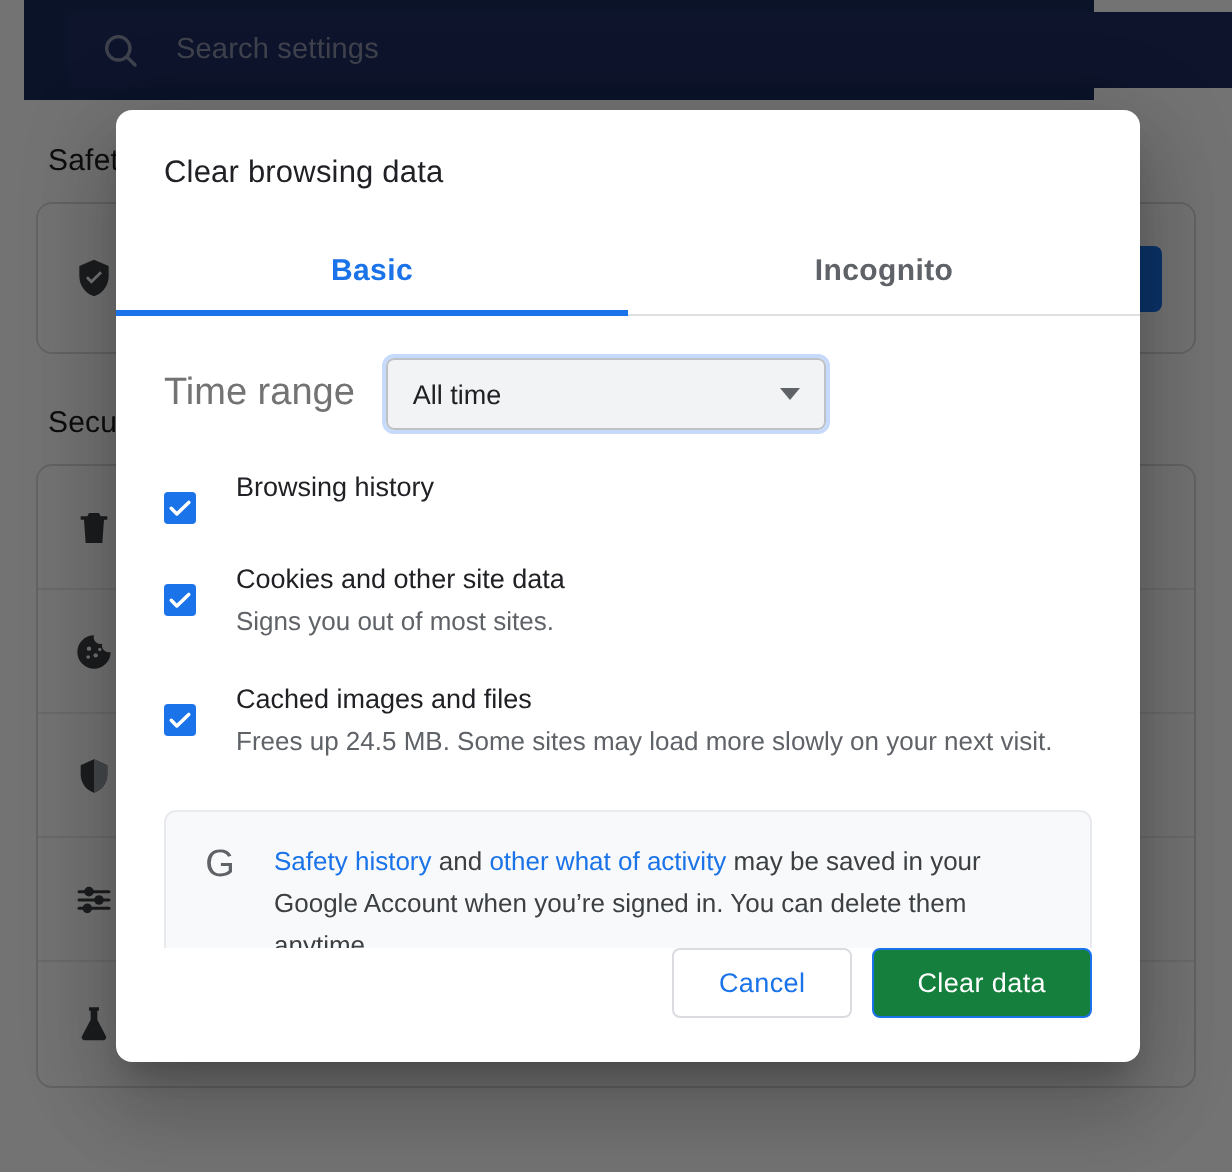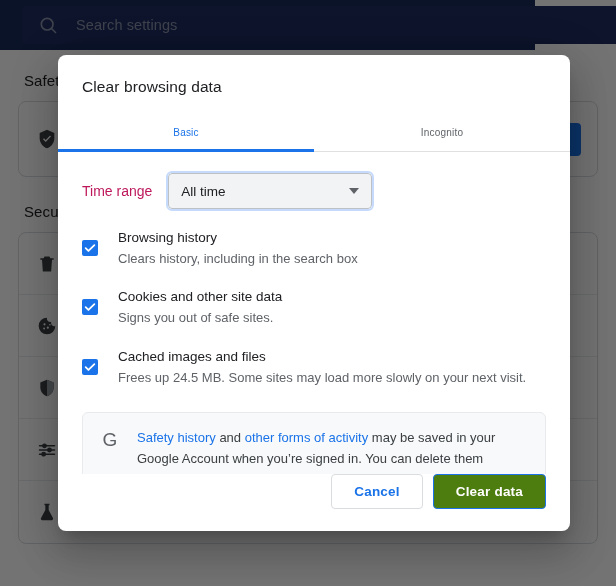--- a/index.html
+++ b/index.html
@@ -21,21 +21,21 @@
 
   
   .bg-page {
     position: absolute;
     inset: 0;
     background: #ffffff;
   }
 
   .topbar {
     position: absolute;
-    top: 0; left: 0;
+    top: 0; left: 12px;
     width: 535px;
     height: 50px;
     background: #1a2b5c;
   }
   .search-wrap {
     position: absolute;
     left: 22px; top: 6px;
     width: 700px; height: 38px;
     background: #1e2e60;
     border-radius: 4px;
@@ -144,22 +144,22 @@
 
   .tabs {
     display: flex;
     margin-top: 16px;
     border-bottom: 1px solid #e0e0e0;
     position: relative;
   }
   .tab {
     flex: 1 1 50%;
     text-align: center;
-    font-size: 10px;
-    font-weight: normal;
+    font-size: 15px;
+    font-weight: bold;
     color: #5f6368;
     padding: 13px 0 13px 0;
     cursor: pointer;
     letter-spacing: .2px;
     position: relative;
     background: none;
     border: none;
     font-family: "Liberation Sans", sans-serif;
   }
   .tab.active { color: #1a73e8; }
@@ -177,27 +177,27 @@
     overflow: hidden;
   }
 
   
   .timerange {
     display: flex;
     align-items: center;
     margin-top: 21px;
   }
   .tr-label {
-    font-size: 14px;
-    color: #be185d;
+    font-size: 19px;
+    color: #737373;
     margin-right: 16px;
   }
   .tr-select {
     position: relative;
-    width: 204px;
+    width: 220px;
     height: 36px;
     background: #f1f3f4;
     border: 1px solid #bdc1c6;
     border-radius: 4px;
     outline: 2px solid #c6dafc;
     display: flex;
     align-items: center;
     padding: 0 12px;
     cursor: pointer;
   }
@@ -284,33 +284,33 @@
     flex: 0 0 auto;
     display: flex;
     justify-content: flex-end;
     align-items: center;
     gap: 10px;
     padding: 0 24px 22px 24px;
   }
   .btn {
     font-family: "Liberation Sans", sans-serif;
     font-size: 13.5px;
-    font-weight: bold;
+    font-weight: normal;
     border-radius: 4px;
     padding: 9px 22px;
     cursor: pointer;
     letter-spacing: .2px;
   }
   .btn-cancel {
     background: #fff;
     color: #1a73e8;
     border: 1px solid #dadce0;
   }
   .btn-primary {
-    background: #4d7c0f;
+    background: #15803d;
     color: #fff;
     border: 1px solid #1a73e8;
   }
 </style>
 </head>
 <body>
 
 <div id="root">
 
   <div class="bg-page">
@@ -448,54 +448,53 @@
       <div class="opts">
 
         <div class="opt">
           <span class="cb">
             <svg viewBox="0 0 16 16" width="14" height="14">
                 <path d="M3 8.2l3.2 3.2L13 4.8" fill="none" stroke="#fff" stroke-width="2" stroke-linecap="round" stroke-linejoin="round"></path>
               </svg>
           </span>
           <span class="opt-txt">
             <div class="opt-title">Browsing history</div>
-            <div class="opt-sub">Clears history, including in the search box</div>
           </span>
         </div>
 
         <div class="opt">
           <span class="cb">
             <svg viewBox="0 0 16 16" width="14" height="14">
                 <path d="M3 8.2l3.2 3.2L13 4.8" fill="none" stroke="#fff" stroke-width="2" stroke-linecap="round" stroke-linejoin="round"></path>
               </svg>
           </span>
           <span class="opt-txt">
             <div class="opt-title">Cookies and other site data</div>
-            <div class="opt-sub">Signs you out of safe sites.</div>
+            <div class="opt-sub">Signs you out of most sites.</div>
           </span>
         </div>
 
         <div class="opt">
           <span class="cb">
             <svg viewBox="0 0 16 16" width="14" height="14">
                 <path d="M3 8.2l3.2 3.2L13 4.8" fill="none" stroke="#fff" stroke-width="2" stroke-linecap="round" stroke-linejoin="round"></path>
               </svg>
           </span>
           <span class="opt-txt">
             <div class="opt-title">Cached images and files</div>
             <div class="opt-sub">Frees up 24.5 MB. Some sites may load more slowly on your next visit.</div>
           </span>
         </div>
 
       </div>
 
       <div class="infobox">
         <span class="g-icon">G</span>
         <span class="info-text">
-          <a>Safety history</a><span> and </span><a>other forms of activity</a><span> may be saved in your Google Account when you’re signed in. You can delete them anytime.</span>
+          <a>Safety history</a><span> and </span><a>other what of activity</a><span> may be saved in your Google Account when you’re signed in. You can delete them anytime.</span>
         </span>
       </div>
 
     </div>
 
     <div class="dlg-foot">
       <button class="btn btn-cancel">Cancel</button>
       <button class="btn btn-primary">Clear data</button>
     </div>
 

